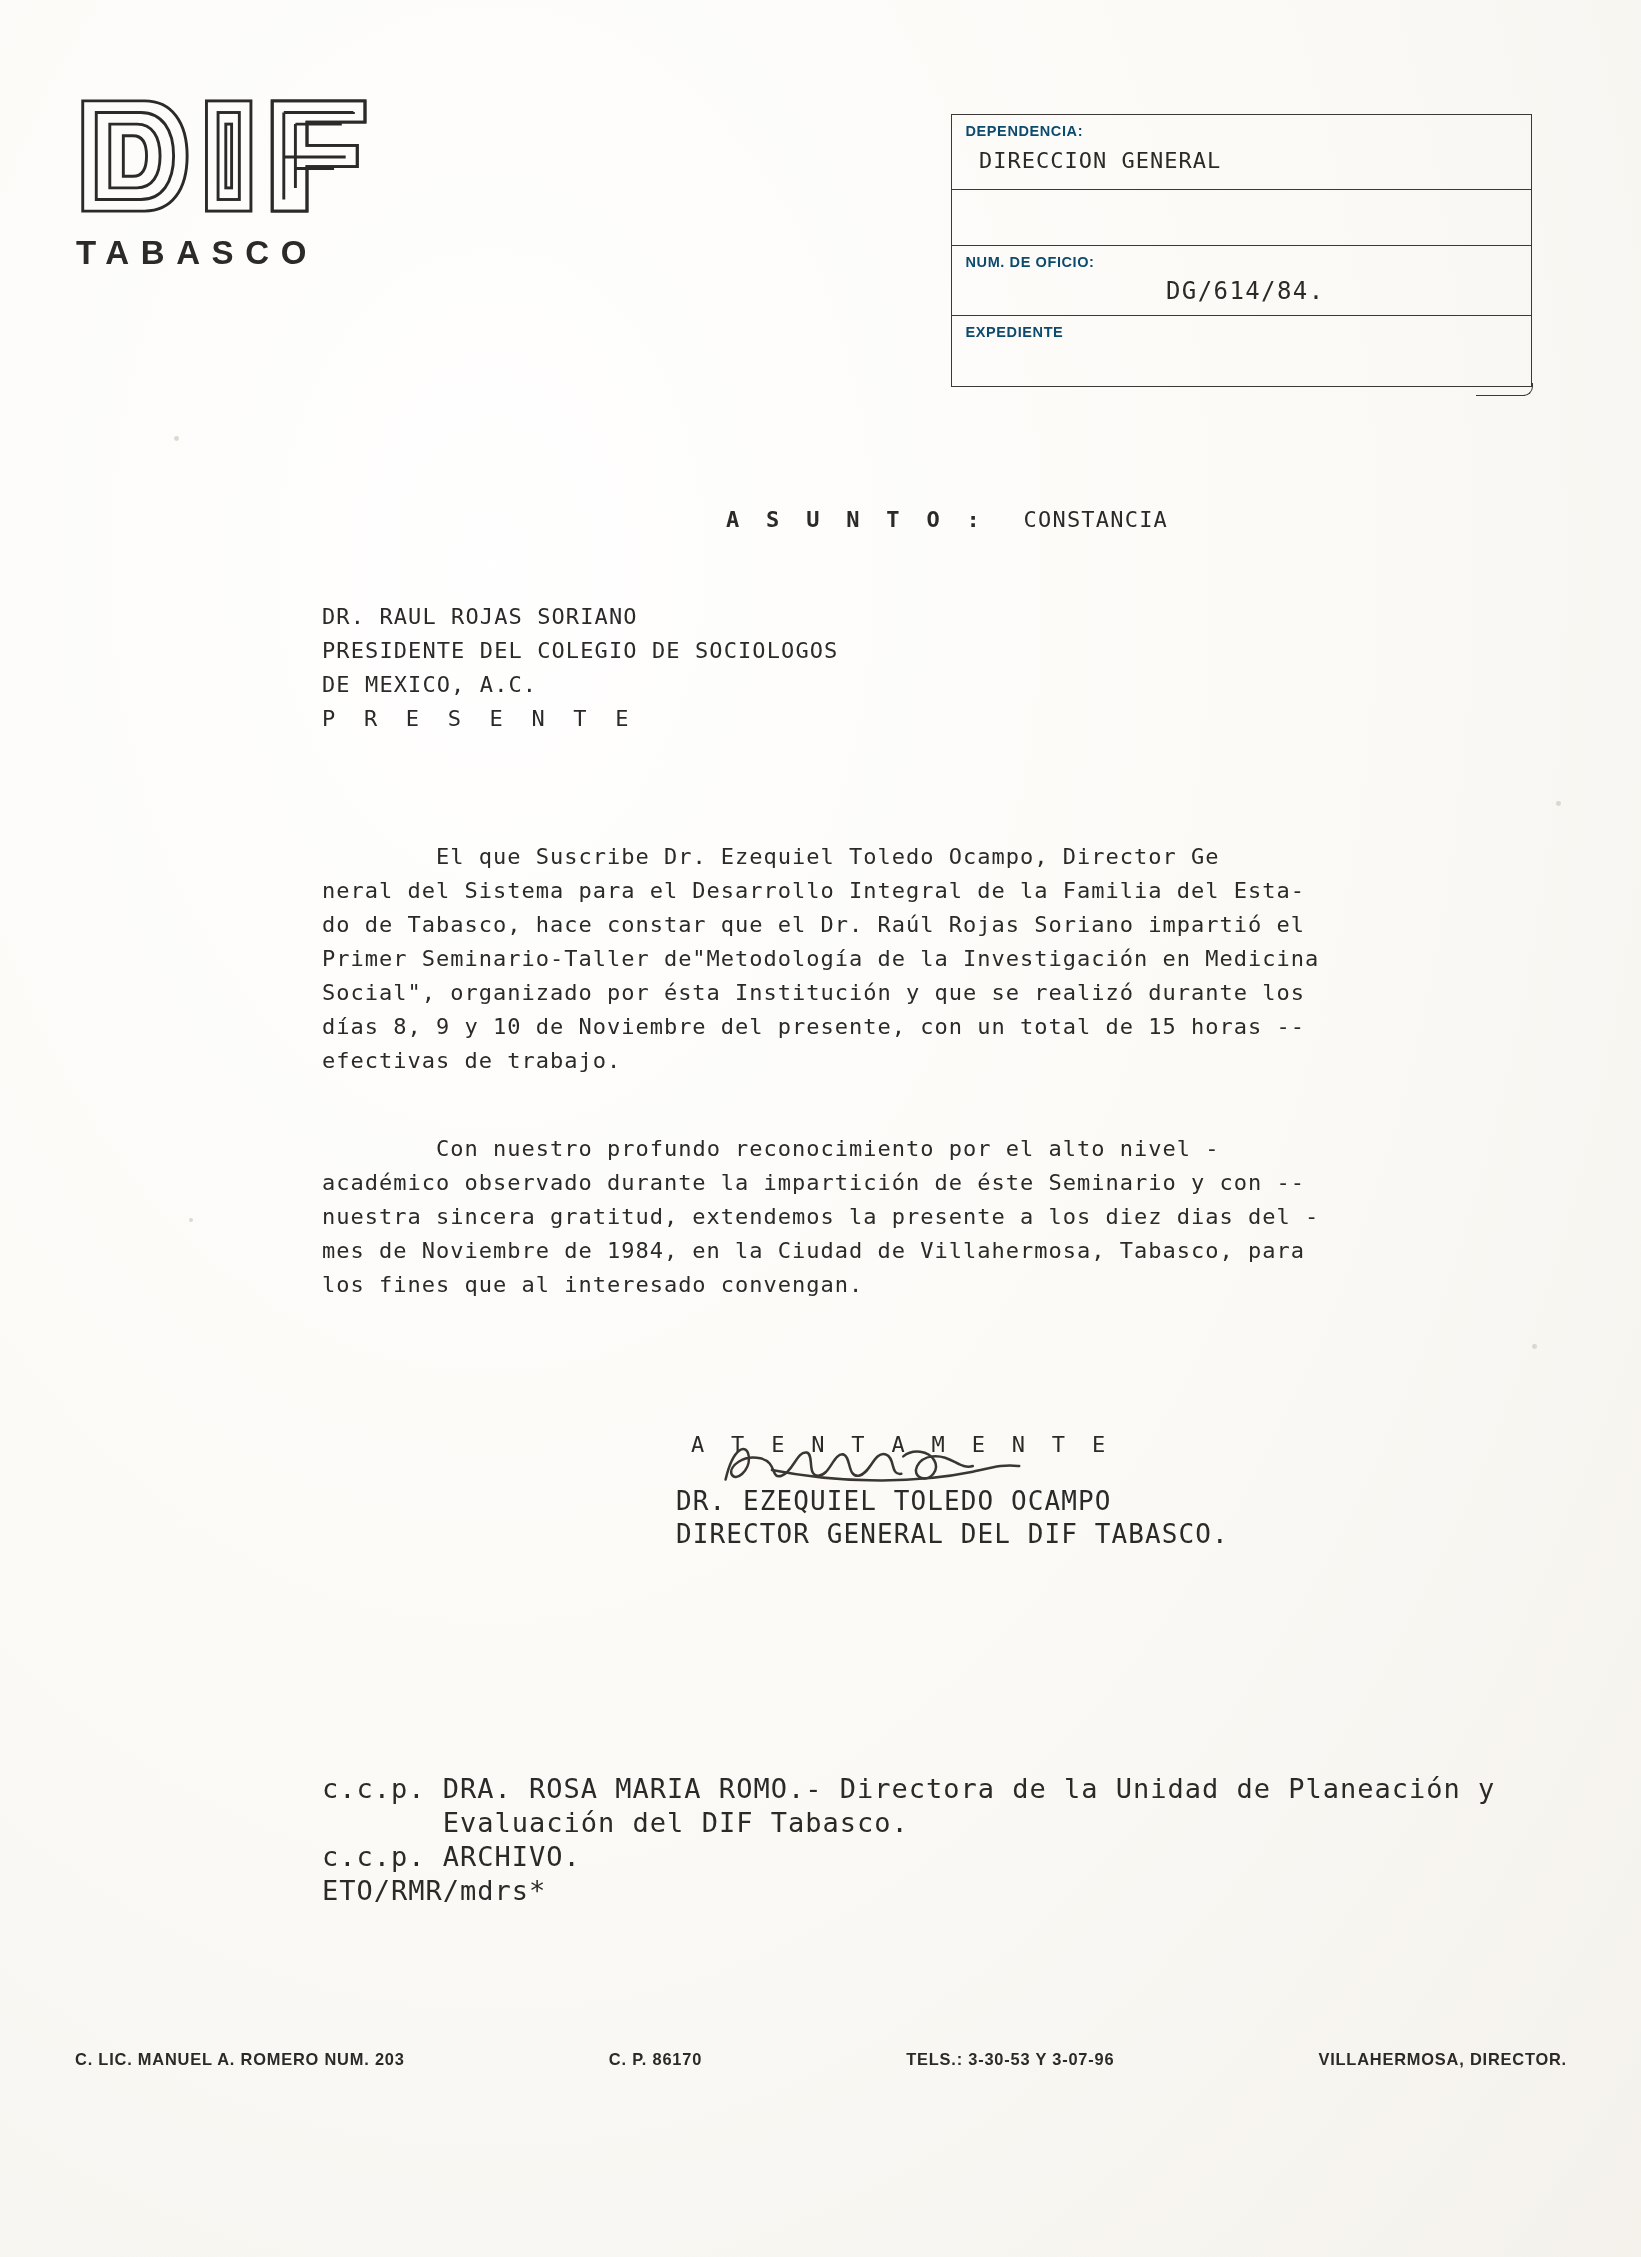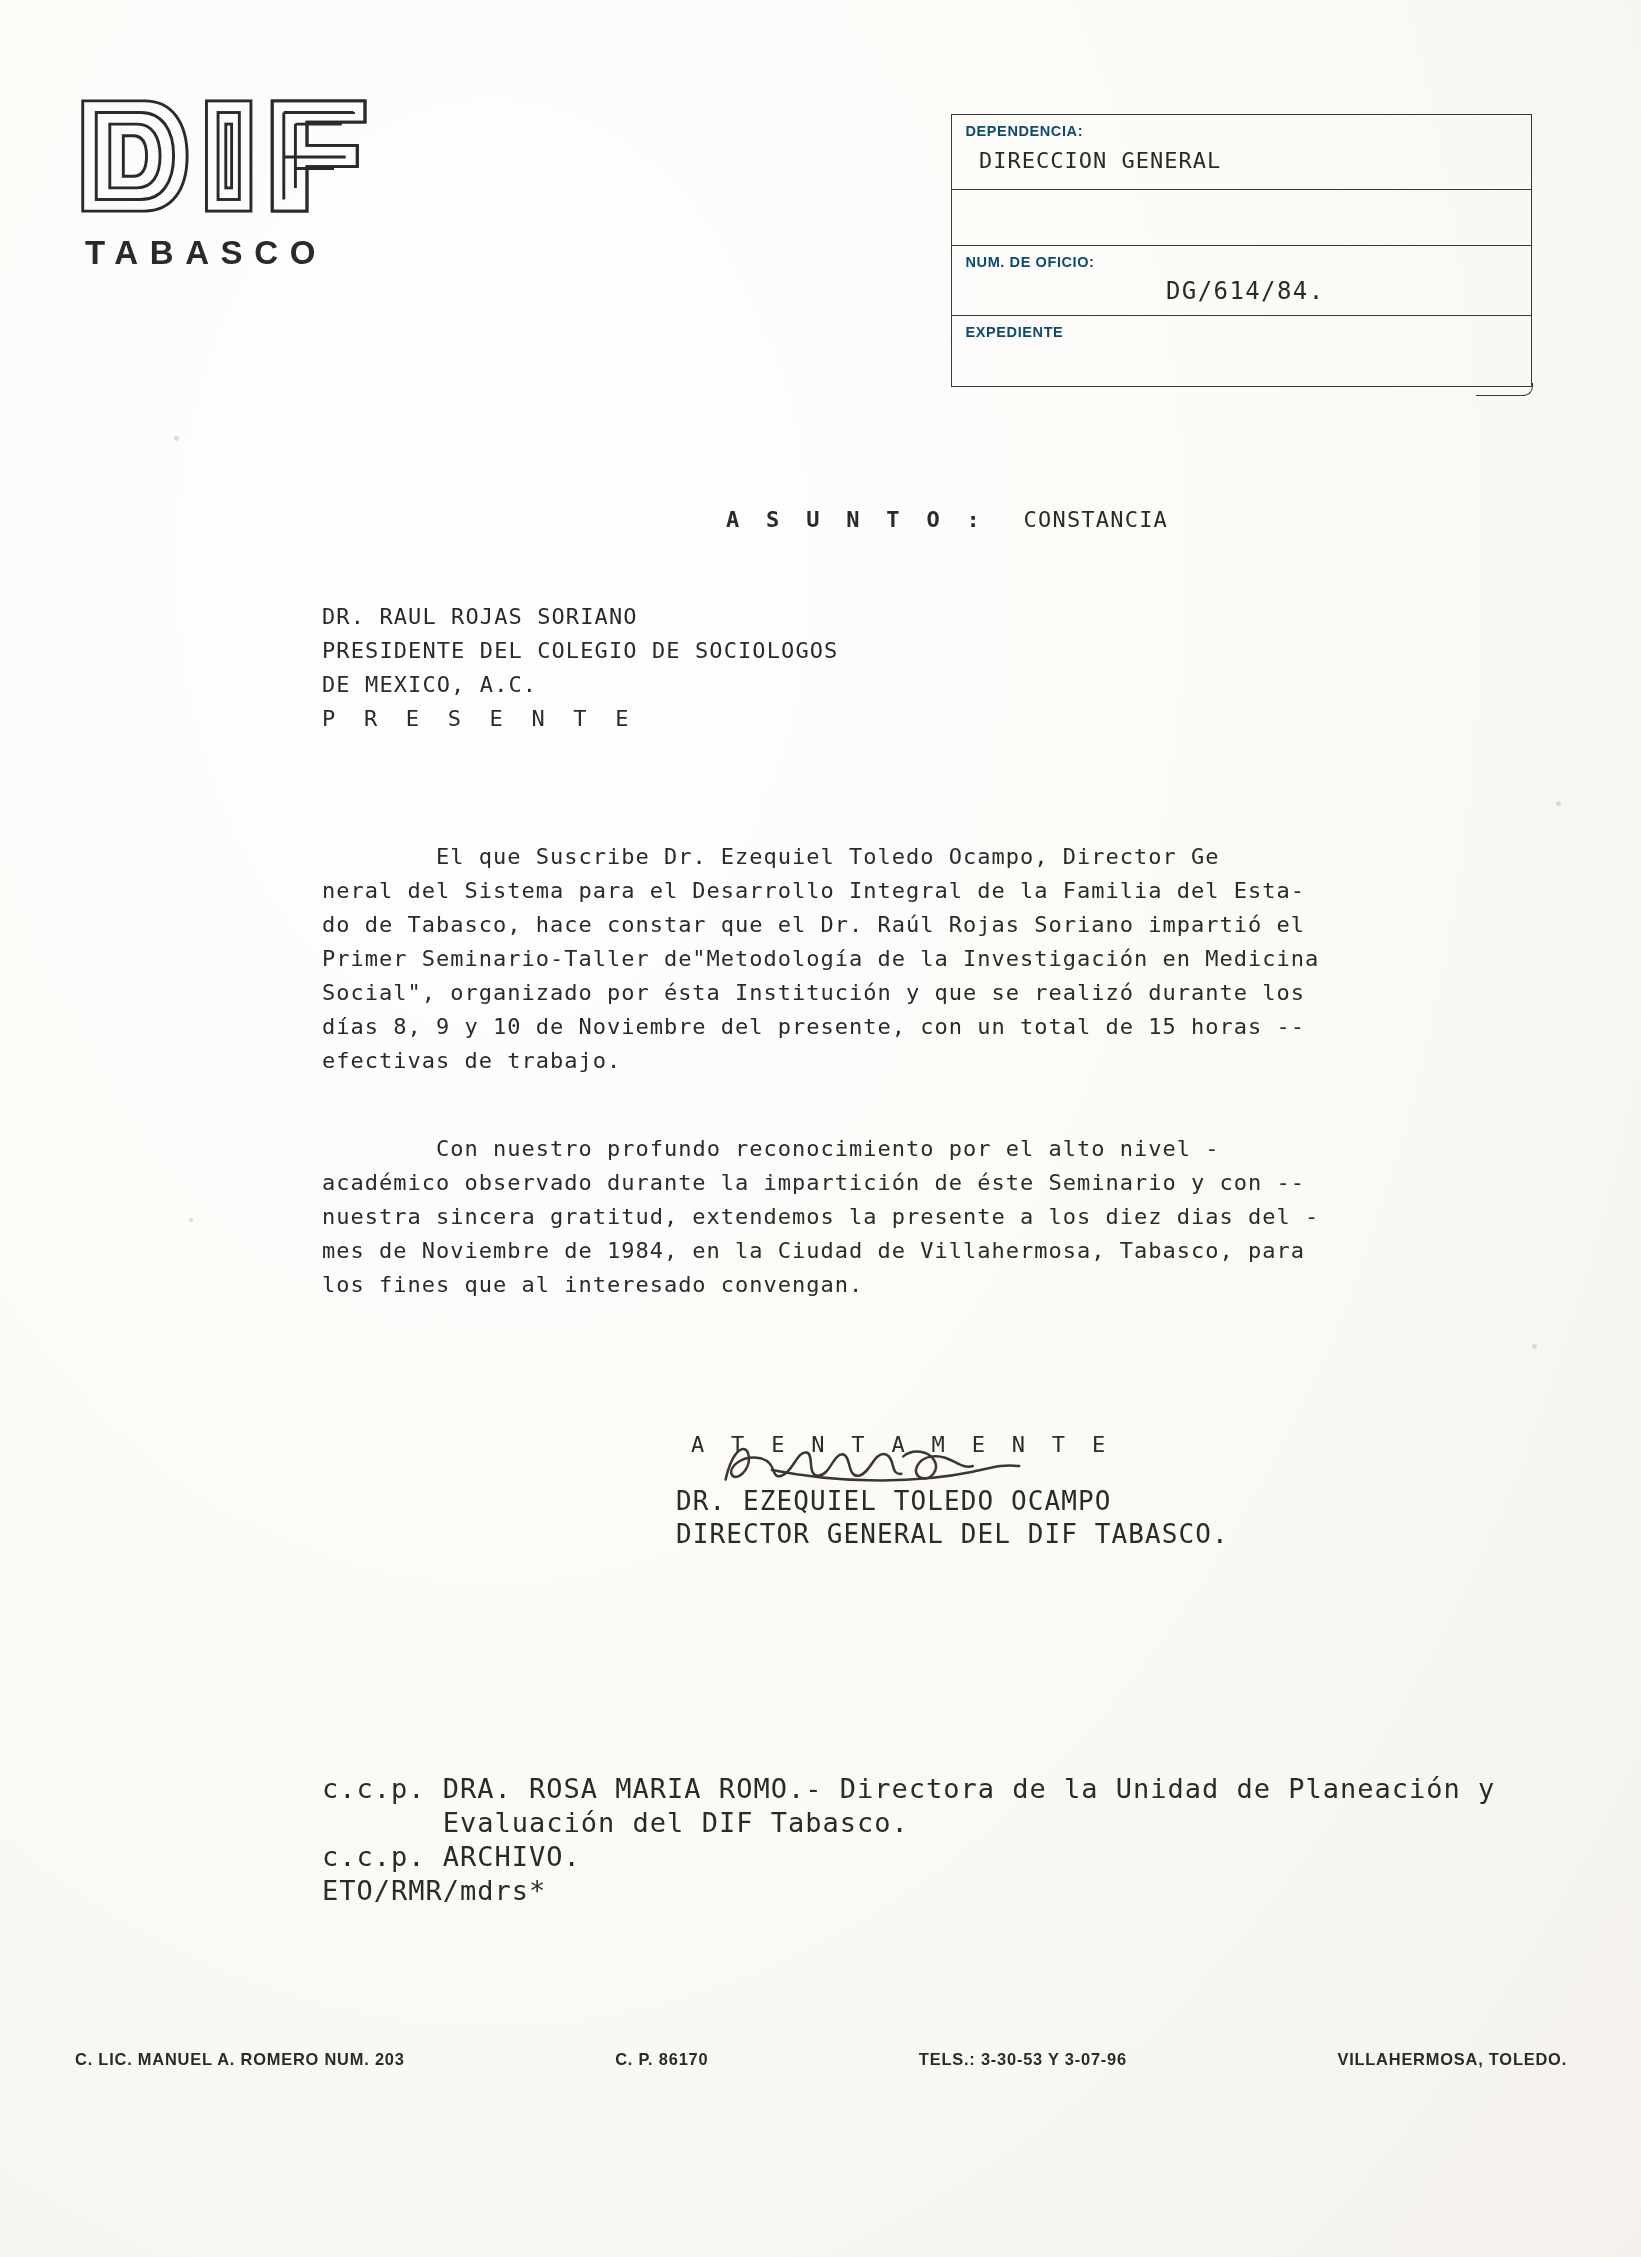--- a/index.html
+++ b/index.html
@@ -38,21 +38,21 @@
     top: 93px;
     width: 357px;
   }
   .dif-logo {
     display: block;
     width: 319px;
     height: 126px;
   }
   .tabasco-word {
     margin-top: 15.4px;
-    margin-left: 10px;
+    margin-left: 1px;
     font-family: "Liberation Sans", sans-serif;
     font-weight: 700;
     font-size: 33px;
     letter-spacing: 11.6px;
     color: #2b2a28;
   }
 
   
   .refbox {
     position: absolute;
@@ -304,21 +304,21 @@
   <div class="cc-block">c.c.p. DRA. ROSA MARIA ROMO.- Directora de la Unidad de Planeación y
        Evaluación del DIF Tabasco.
 c.c.p. ARCHIVO.
 ETO/RMR/mdrs*</div>
 
   <div class="footer-rule"></div>
   <div class="footer">
     <span>C. LIC. MANUEL A. ROMERO NUM. 203</span>
     <span>C. P. 86170</span>
     <span>TELS.: 3-30-53 Y 3-07-96</span>
-    <span>VILLAHERMOSA, TOLEDO.</span>
+    <span>VILLAHERMOSA, DIRECTOR.</span>
   </div>
 
   <div class="speck" style="left:174px; top:436px; width:4.8px; height:4.8px;"></div>
   <div class="speck" style="left:1556px; top:801px; width:4.8px; height:4.8px;"></div>
   <div class="speck" style="left:1532px; top:1344px; width:4.8px; height:4.8px;"></div>
   <div class="speck" style="left:189px; top:1218px; width:3.9px; height:3.9px;"></div>
 </div>
 
 
 </body></html>

